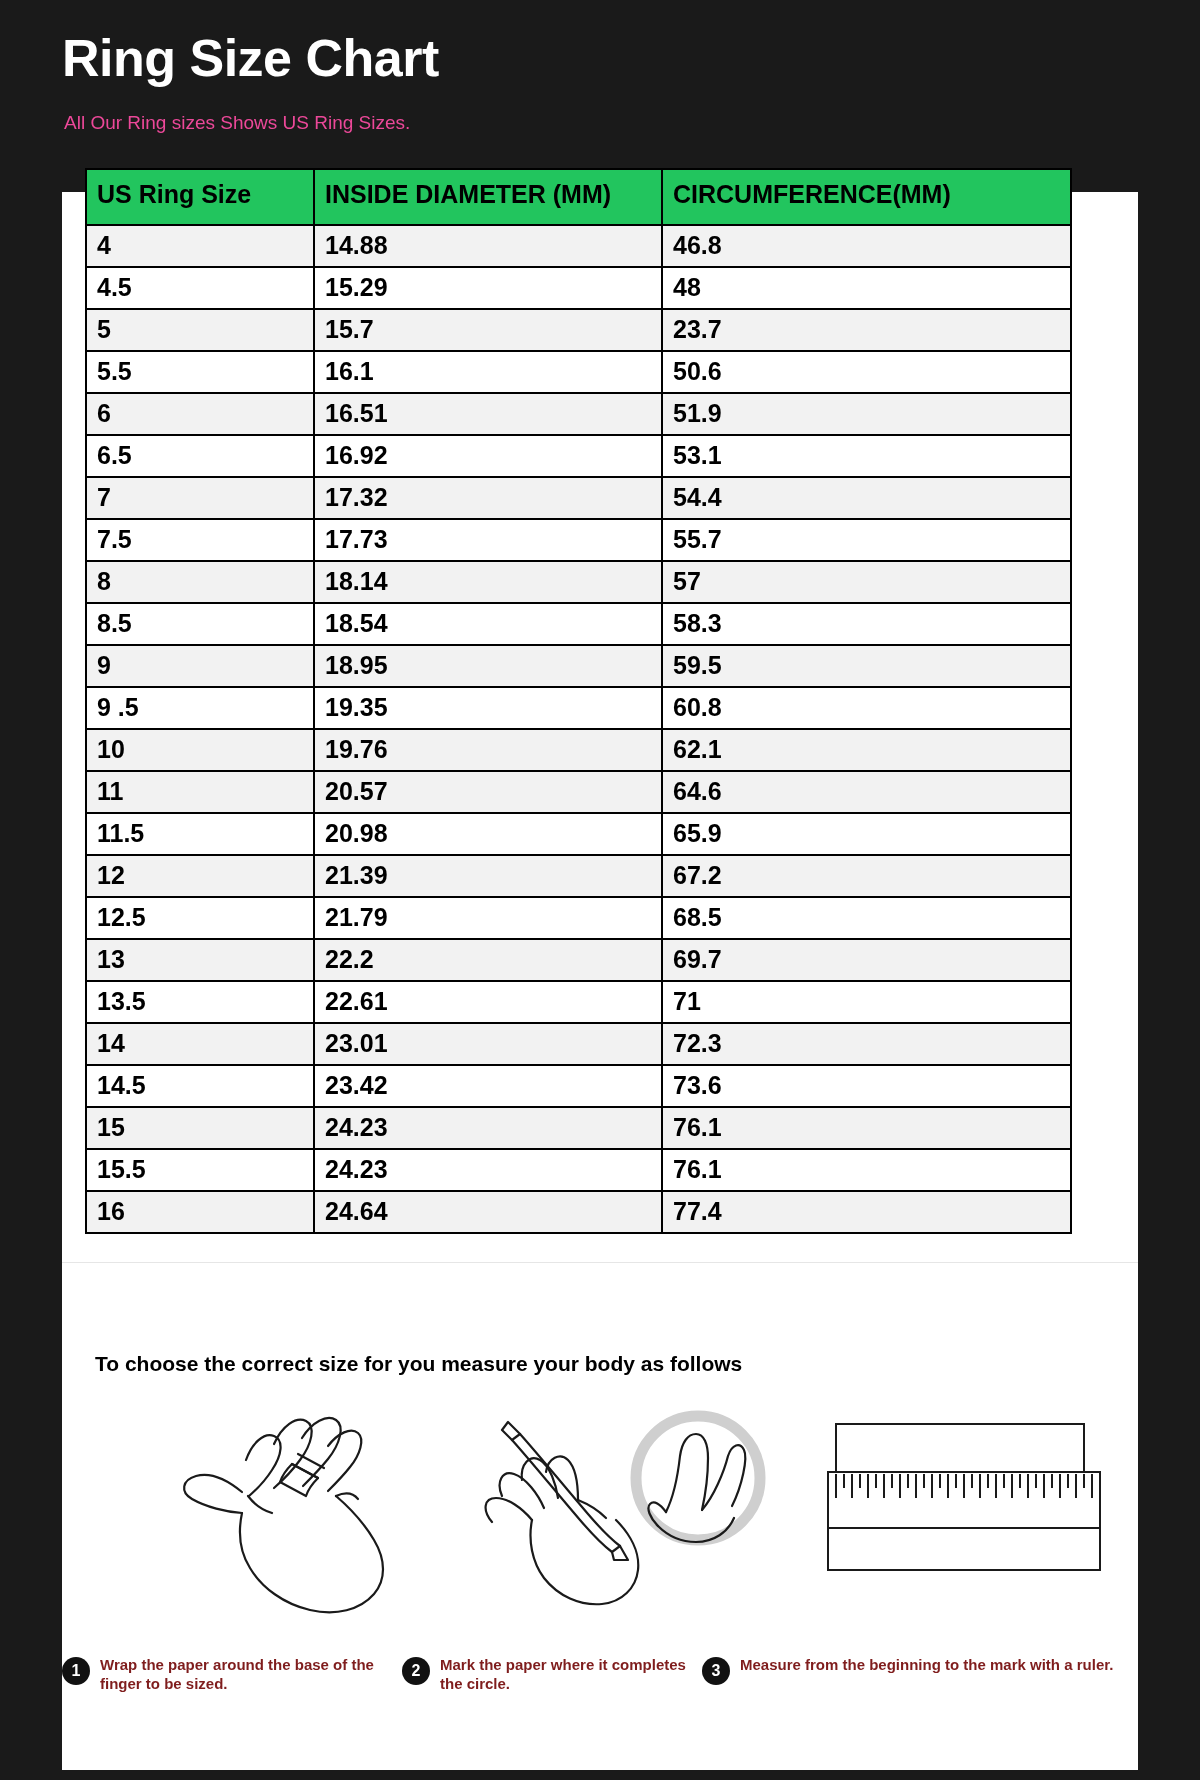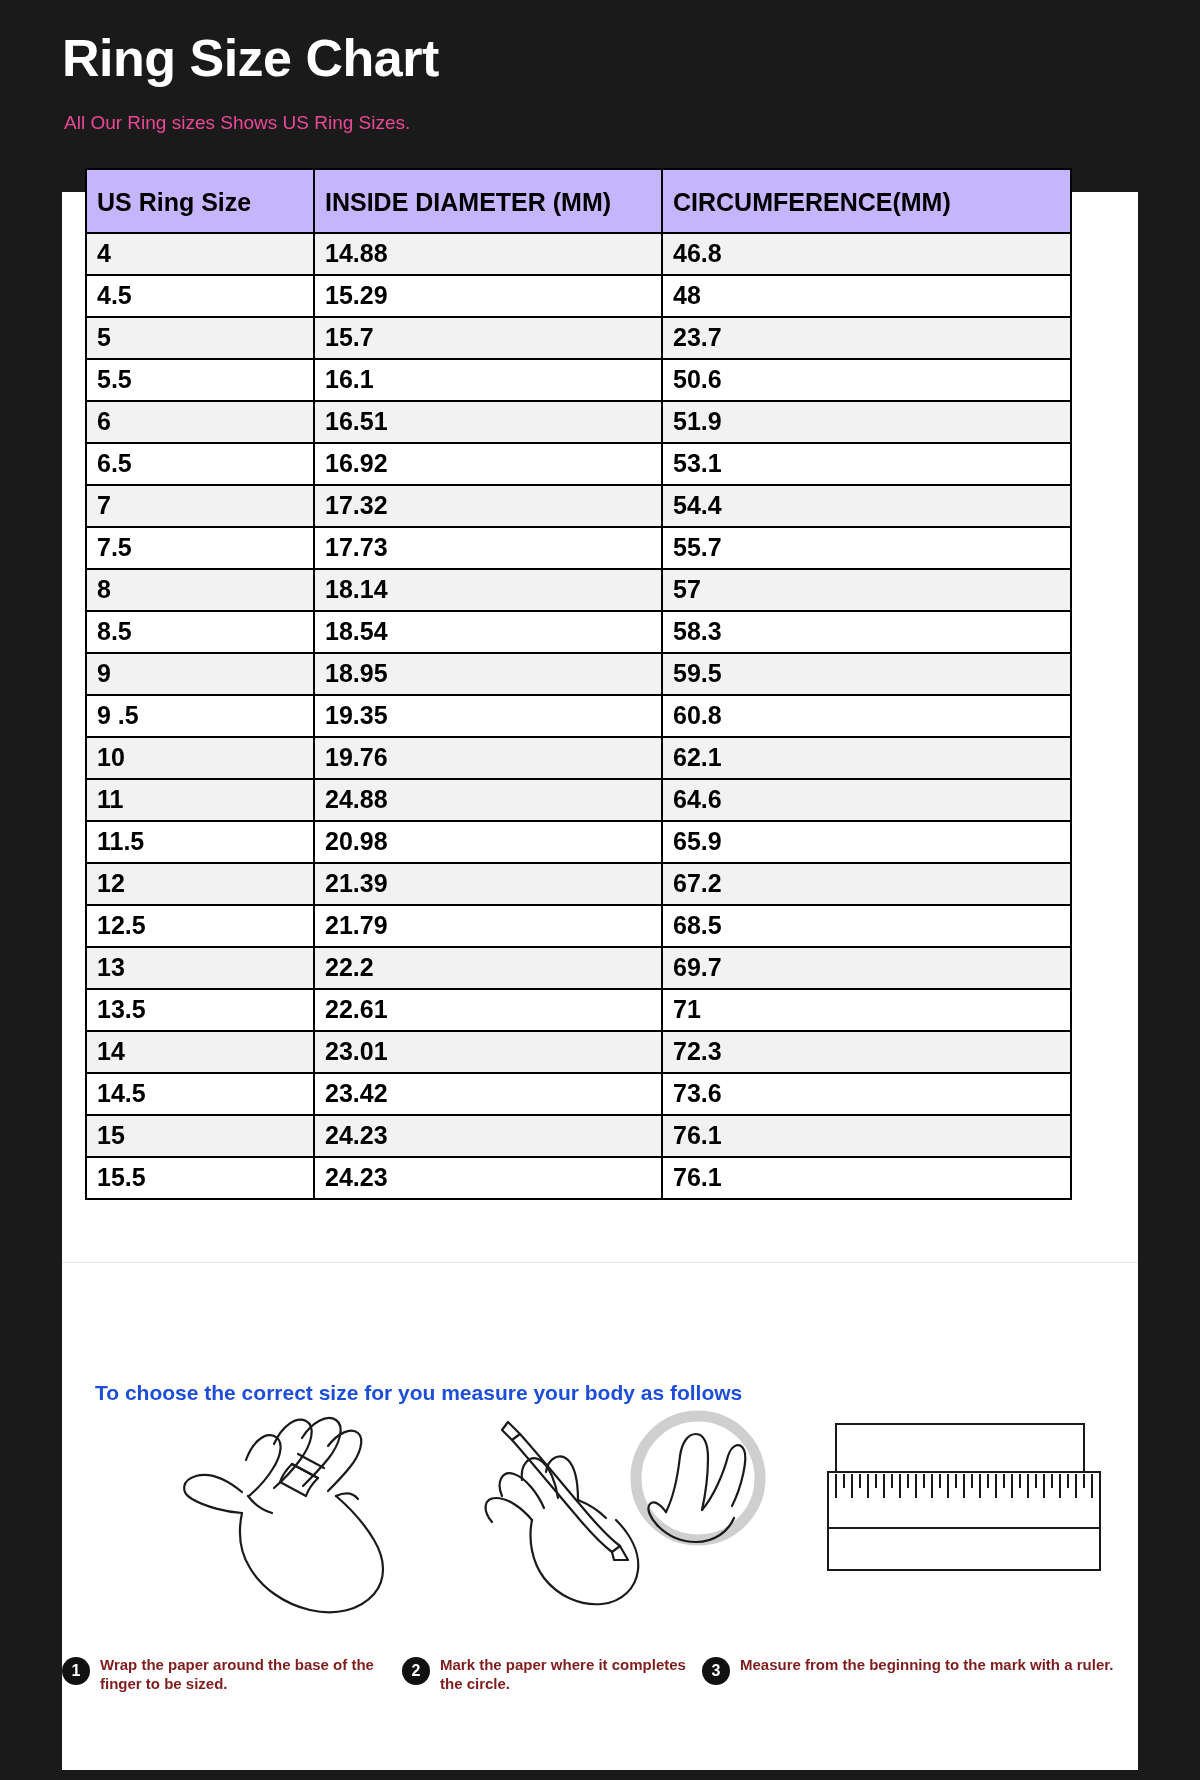--- a/index.html
+++ b/index.html
@@ -76,24 +76,24 @@
   table.sizes {
     border-collapse: collapse;
     width: 985px;
     table-layout: fixed;
   }
   table.sizes col.c1 { width: 228px; }
   table.sizes col.c2 { width: 348px; }
   table.sizes col.c3 { width: 409px; }
 
   table.sizes th {
-    background: #c4b5fd;
+    background: #22c55e;
     border: 2px solid #000000;
     text-align: left;
-    padding: 12px 10px 10px 10px;
+    padding: 4px 10px 10px 10px;
     font-size: 25px;
     font-weight: bold;
     color: #000000;
     height: 40px;
     line-height: 1.05;
     white-space: nowrap;
   }
   table.sizes td {
     border: 2px solid #000000;
     padding: 4px 10px 6px 10px;
@@ -103,24 +103,24 @@
     height: 30px;
     line-height: 1.05;
   }
   table.sizes tr.odd td { background: #f2f2f2; }
   table.sizes tr.even td { background: #ffffff; }
 
   
   .measure-note {
     position: absolute;
     left: 95px;
-    top: 1381px;
+    top: 1352px;
     font-size: 21px;
     font-weight: bold;
-    color: #1d4ed8;
+    color: #000000;
   }
 
   
   .illus {
     position: absolute;
     top: 1400px;
     left: 62px;
     width: 1076px;
     height: 245px;
   }
@@ -271,21 +271,21 @@
             <td>19.35</td>
             <td>60.8</td>
           </tr>
           <tr class="odd">
             <td>10</td>
             <td>19.76</td>
             <td>62.1</td>
           </tr>
           <tr class="odd">
             <td>11</td>
-            <td>24.88</td>
+            <td>20.57</td>
             <td>64.6</td>
           </tr>
           <tr class="even">
             <td>11.5</td>
             <td>20.98</td>
             <td>65.9</td>
           </tr>
           <tr class="odd">
             <td>12</td>
             <td>21.39</td>
@@ -318,20 +318,25 @@
           </tr>
           <tr class="odd">
             <td>15</td>
             <td>24.23</td>
             <td>76.1</td>
           </tr>
           <tr class="even">
             <td>15.5</td>
             <td>24.23</td>
             <td>76.1</td>
+          </tr>
+          <tr class="odd">
+            <td>16</td>
+            <td>24.64</td>
+            <td>77.4</td>
           </tr>
         </tbody>
     </table>
   </div>
 
   <div class="measure-note">To choose the correct size for you measure your body as follows</div>
 
   <div class="illus">
 
     <div class="cell one">

